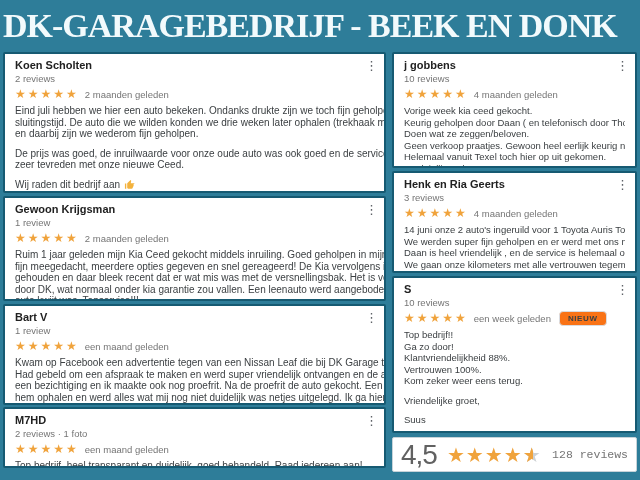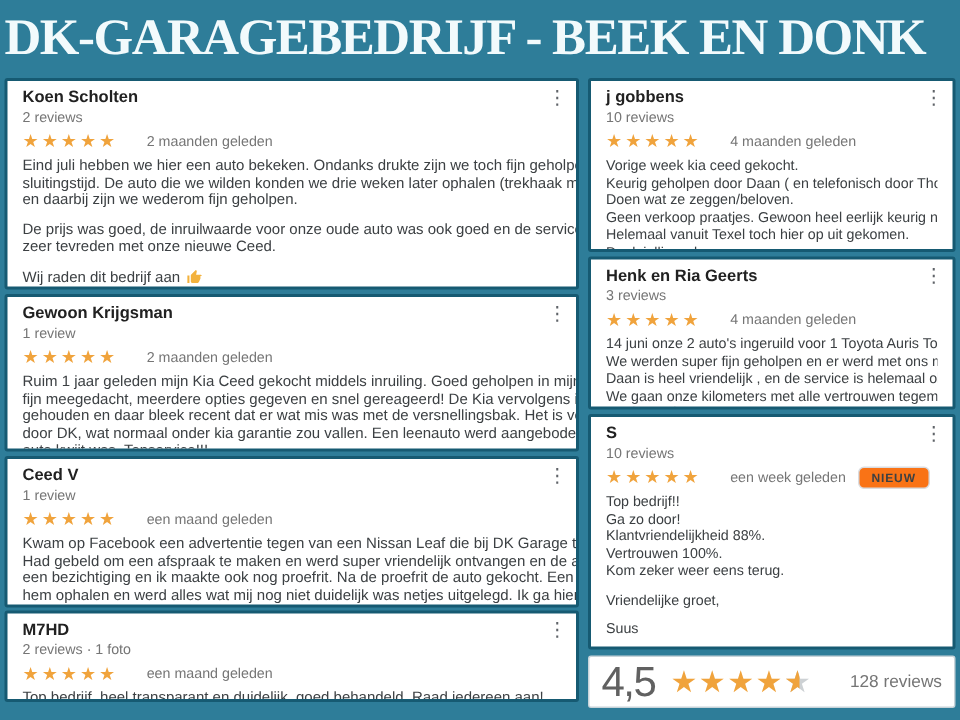--- a/index.html
+++ b/index.html
@@ -39,21 +39,21 @@
   .more {
     position: absolute; top: 5px; right: 6px;
     background: none; border: none; cursor: pointer;
     color: #5f6368; font-size: 13px; line-height: 13px;
     font-family: "DejaVu Sans", sans-serif;
   }
   .reviewer-name { font-size: 11px; font-weight: bold; color: #212121; line-height: 13px; }
   .reviewer-meta { font-size: 9.5px; color: #757575; line-height: 11px; margin-top: 1px; }
   .stars-row { display: flex; align-items: center; margin-top: 3px; height: 14px; }
   .stars { color: var(--star, #f0a33c); font-size: 12px; letter-spacing: 2px; line-height: 14px; }
-  .review-date { font-size: 9.5px; color: #757575; margin-left: 19px; white-space: nowrap; }
+  .review-date { font-size: 9.5px; color: #757575; margin-left: 6px; white-space: nowrap; }
   .new-badge {
     display: inline-block; margin-left: 8px; padding: 2px 8px;
     border: 1px solid #dadce0; border-radius: 4px; background: #f97316;
     font-size: 8px; font-weight: bold; letter-spacing: .6px; color: #3c4043;
   }
   .new-badge:empty { display: none; }
   .review-text { margin-top: 4px; color: #3c4043; }
   .line { line-height: 11.5px; }
   .line.blank { height: 8px; }
   .card-left  .line { font-size: 10px; }
@@ -66,21 +66,21 @@
     background: #ffffff; border: 1px solid #c7d3d9; border-radius: 2px;
     display: flex; align-items: center; padding: 0 8px;
   }
   .summary-rating { font-size: 28px; color: #616161; letter-spacing: -1px; }
   .summary-stars { display: flex; margin-left: 10px; font-size: 20px; color: var(--star, #f0a33c); letter-spacing: 1px; }
   .half-star { position: relative; display: inline-block; color: var(--star-empty, #cdd1d4); }
   .half-star .half-fill {
     position: absolute; left: 0; top: 0; width: 52%; overflow: hidden;
     color: var(--star, #f0a33c);
   }
-  .summary-count { margin-left: auto; font-size: 11.5px; color: #757575; white-space: nowrap; }
+  .summary-count { margin-left: auto; font-size: 11.5px; color: #757575; white-space: nowrap; font-family: Liberation Mono, monospace; }
 </style>
 </head>
 <body>
 
 <header class="page-header">
   <h1>DK-GARAGEBEDRIJF - BEEK EN DONK</h1>
 </header>
 
 <section class="col col-left">
     <article class="review-card card-left">
@@ -114,21 +114,21 @@
 
     </div>
     <div class="review-text">
       <div class="review-text-inner">
           <div class="line">Ruim 1 jaar geleden mijn Kia Ceed gekocht middels inruiling. Goed geholpen in mijn zoektocht toen: er werd fijn meegedacht, meerdere opties gegeven en snel gereageerd! De Kia vervolgens in onderhoud bij DK gehouden en daar bleek recent dat er wat mis was met de versnellingsbak. Het is vervolgens goed opgelost door DK, wat normaal onder kia garantie zou vallen. Een leenauto werd aangeboden voor de dagen dat ik mijn auto kwijt was. Topservice!!!</div>
         </div>
     </div>
   </article>
     <article class="review-card card-left">
     <button class="more"><span>⋮</span></button>
-    <div class="reviewer-name">Ceed V</div>
+    <div class="reviewer-name">Bart V</div>
     <div class="reviewer-meta">1 review</div>
     <div class="stars-row">
       <span class="stars">★★★★★</span>
       <span class="review-date">een maand geleden</span>
 
     </div>
     <div class="review-text">
       <div class="review-text-inner">
           <div class="line">Kwam op Facebook een advertentie tegen van een Nissan Leaf die bij DK Garage te koop stond.</div>
           <div class="line">Had gebeld om een afspraak te maken en werd super vriendelijk ontvangen en de auto stond mooi klaar voor een bezichtiging en ik maakte ook nog proefrit. Na de proefrit de auto gekocht. Een paar dagen later kon ik hem ophalen en werd alles wat mij nog niet duidelijk was netjes uitgelegd. Ik ga hier zeker terug komen!</div>

